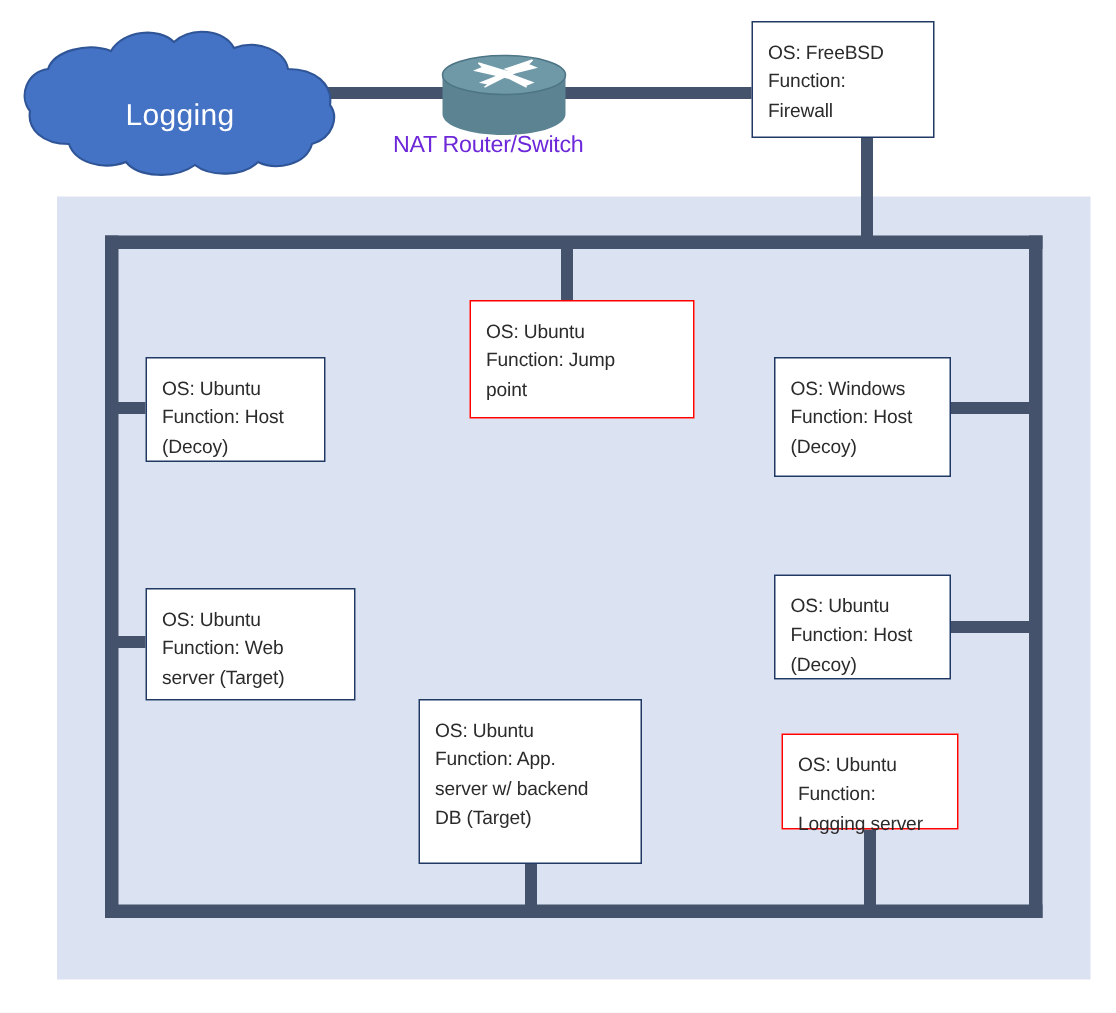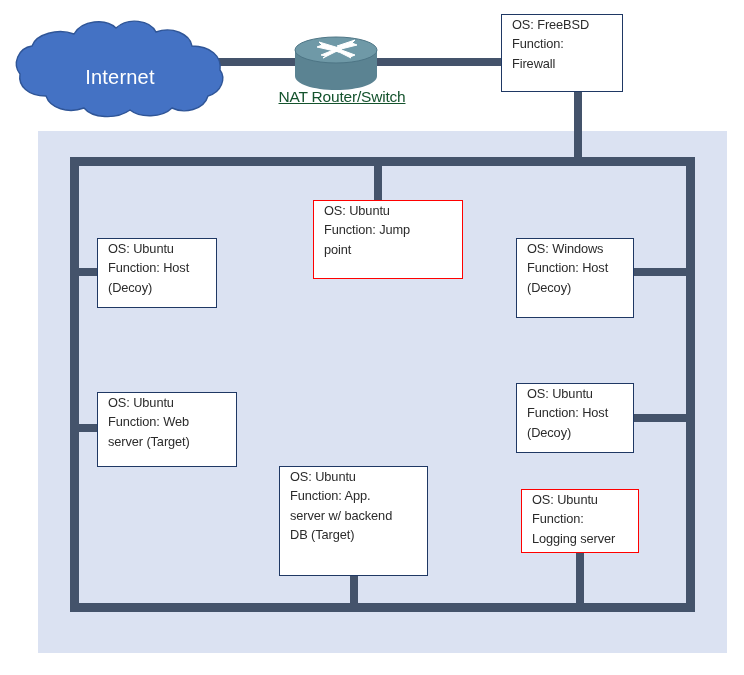--- a/index.html
+++ b/index.html
@@ -33,21 +33,21 @@
     position: absolute;
     background: #44536b;
   }
 
   
   .node {
     position: absolute;
     background: #ffffff;
     border: 1px solid #1f3864;
     box-sizing: border-box;
-    padding: 0 10px 0 10px;
+    padding: 10px 10px 0 10px;
     font-size: 12.8px;
     line-height: 1.52;
     color: #2b2b2b;
     letter-spacing: -0.1px;
   }
   .node.alert {
     border: 1.5px solid #ff0000;
   }
   .node-text {
     white-space: pre-line;
@@ -79,25 +79,24 @@
     left: 293px;
     top: 36px;
     width: 86px;
     height: 54px;
   }
   .router-caption {
     position: absolute;
     left: 262px;
     top: 88px;
     width: 160px;
-    text-align: center;
+    text-align: left;
     font-size: 15.5px;
-    color: #14532d;
+    color: #6d28d9;
     letter-spacing: -0.2px;
-    text-decoration: underline;
   }
 </style>
 </head>
 <body>
 
 <div id="canvas">
 
   <div class="lan-panel"></div>
 
   <div class="bus" style="left:70px; top:157px; width:625px; height:9px;"></div>
@@ -127,21 +126,21 @@
 
   <div class="cloud-wrap">
     <svg width="216" height="104" viewBox="0 0 216 104">
       <path d="M62 18 C70 4 94 2 104 12 C116 1 138 4 144 16
                C160 10 178 18 180 30 C198 30 210 40 208 54
                C214 62 210 76 196 80 C192 94 172 98 160 92
                C150 102 128 102 118 94 C104 104 80 102 72 92
                C56 98 38 92 34 80 C16 80 6 70 8 58
                C0 48 6 32 20 30 C24 18 46 12 62 18 Z" fill="#4472c4" stroke="#2f5597" stroke-width="1.4"></path>
     </svg>
-    <div class="cloud-label">Internet</div>
+    <div class="cloud-label">Logging</div>
   </div>
 
   <div class="router-wrap">
     <svg width="86" height="54" viewBox="0 0 86 54">
       <path d="M2 14 L2 40 C2 48 20 54 43 54 C66 54 84 48 84 40 L84 14 Z" fill="#5b8392"></path>
       <ellipse cx="43" cy="14" rx="41" ry="13" fill="#6f99a7"></ellipse>
       <g fill="#ffffff" stroke="#ffffff" stroke-width="1">
         <path d="M26 6 L46 12 L41 14 L46 16 L24 11 L29 9 Z"></path>
         <path d="M62 4 L44 10 L49 12 L44 14 L64 9 L59 7 Z"></path>
         <path d="M30 22 L46 14 L42 12 L48 11 L28 19 L33 20 Z"></path>

